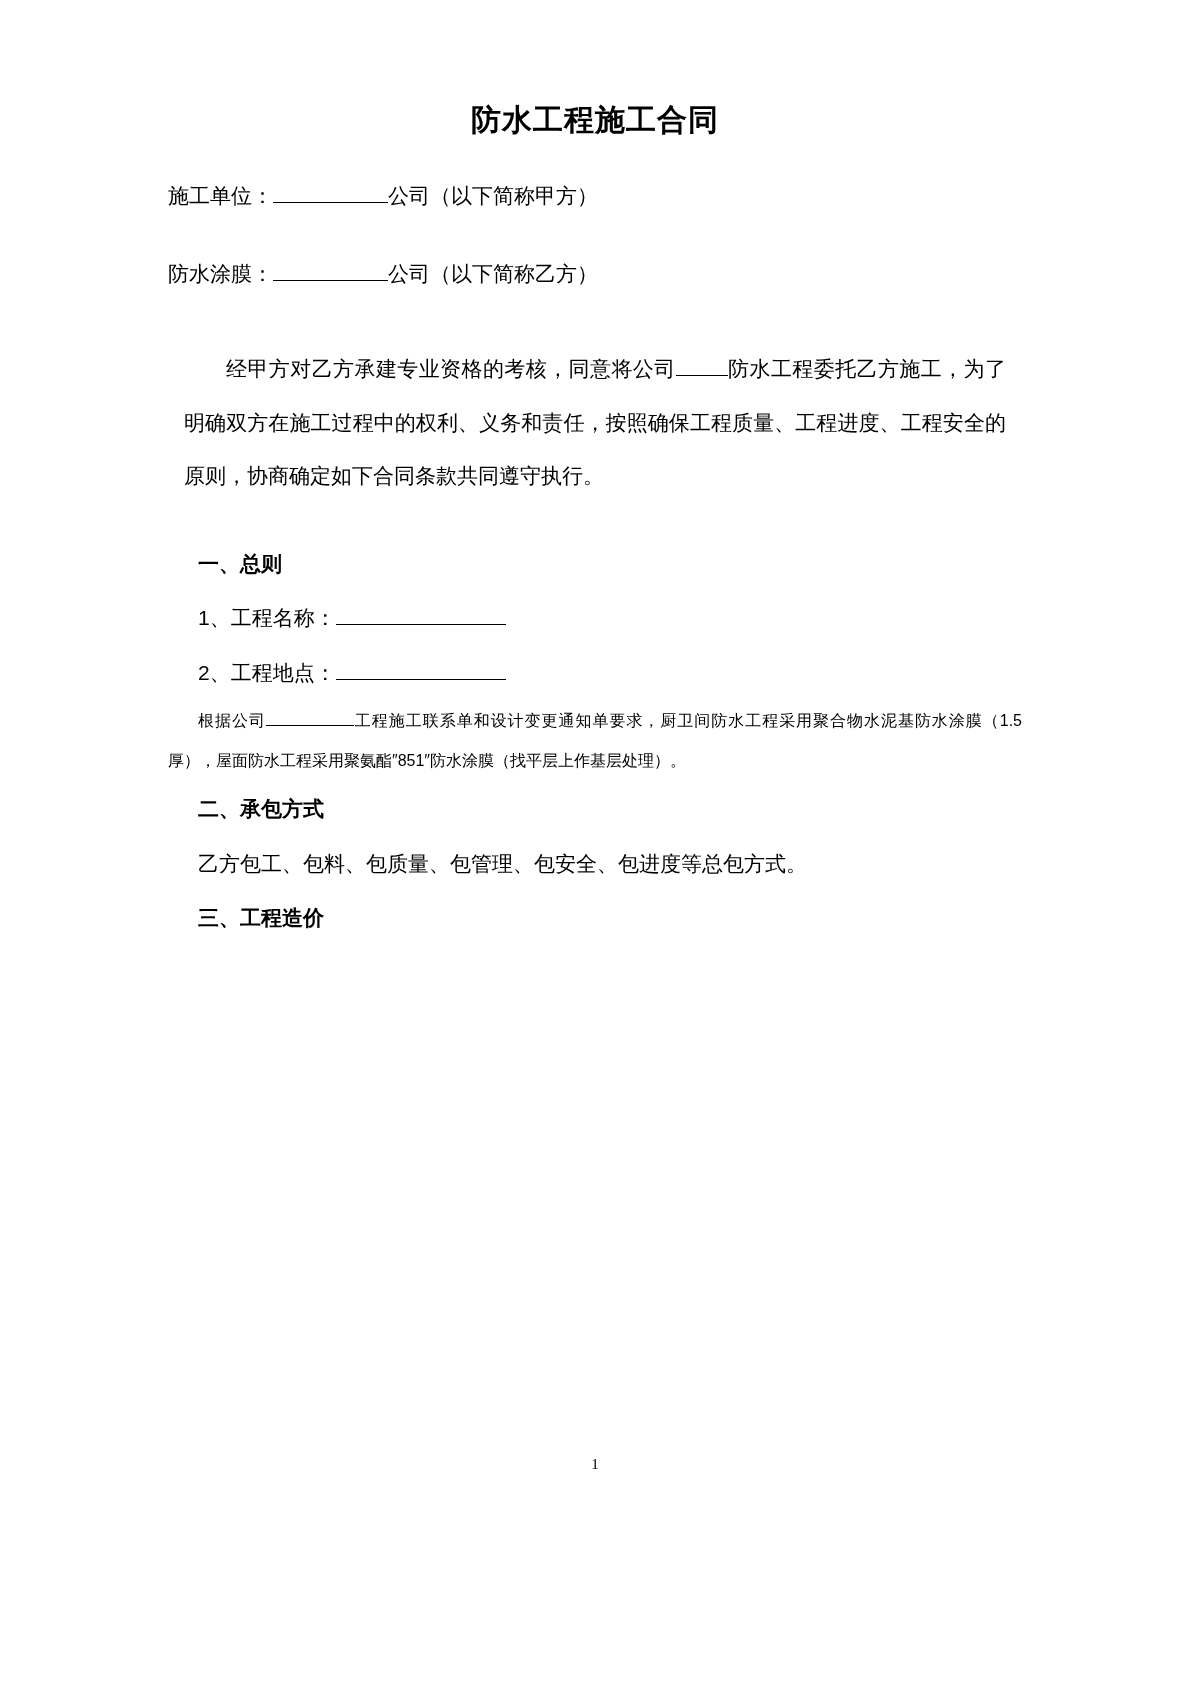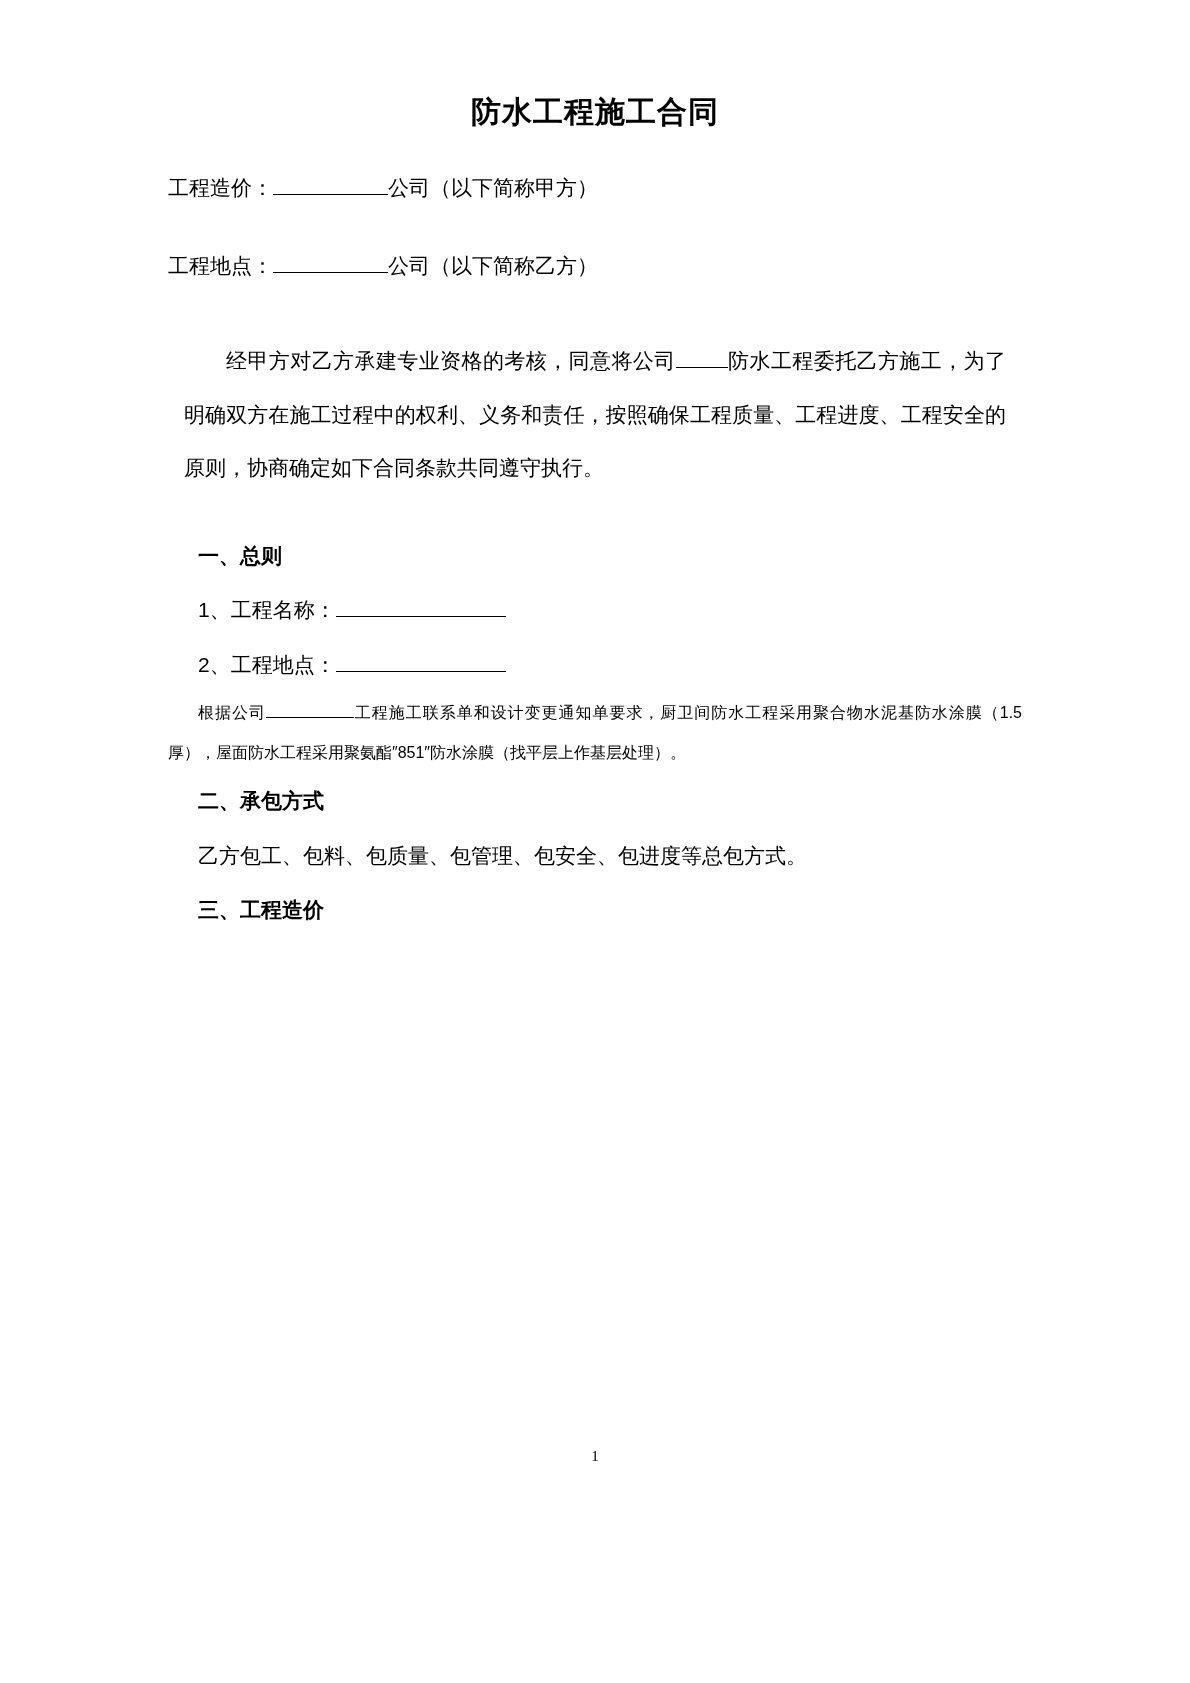--- a/index.html
+++ b/index.html
@@ -20,21 +20,21 @@
     width: 1190px;
     height: 1683px;
     box-sizing: border-box;
     padding: 0 168px;
   }
   .doc-title {
     text-align: center;
     font-size: 30px;
     font-weight: bold;
     letter-spacing: 1px;
-    margin: 8px;
+    margin: 16px;
     padding-top: 84px;
     line-height: 1.3;
   }
   .party-line {
     font-size: 21px;
     margin-top: 40px;
     line-height: 1.6;
     white-space: nowrap;
   }
   .party-line.second {
@@ -100,25 +100,25 @@
   }
 </style>
 </head>
 <body>
 
 <div class="page">
 
   <h1 class="doc-title">防水工程施工合同</h1>
 
   <div class="party-line">
-    <span>工程造价：</span><span class="blank w115"></span><span>公司（以下简称甲方）</span>
+    <span>施工单位：</span><span class="blank w115"></span><span>公司（以下简称甲方）</span>
   </div>
 
   <div class="party-line second">
-    <span>工程地点：</span><span class="blank w115"></span><span>公司（以下简称乙方）</span>
+    <span>防水涂膜：</span><span class="blank w115"></span><span>公司（以下简称乙方）</span>
   </div>
 
   <p class="para first"><span>经甲方对乙方承建专业资格的考核，同意将公司</span><span class="blank w52"></span><span>防水工程委托乙方施工，为了明确双方在施工过程中的权利、义务和责任，按照确保工程质量、工程进度、工程安全的原则，协商确定如下合同条款共同遵守执行。</span></p>
 
   <h2 class="section-head gap-top">一、总则</h2>
 
   <p class="item"><span>1、工程名称：</span><span class="blank w170"></span></p>
 
   <p class="item"><span>2、工程地点：</span><span class="blank w170"></span></p>
 

